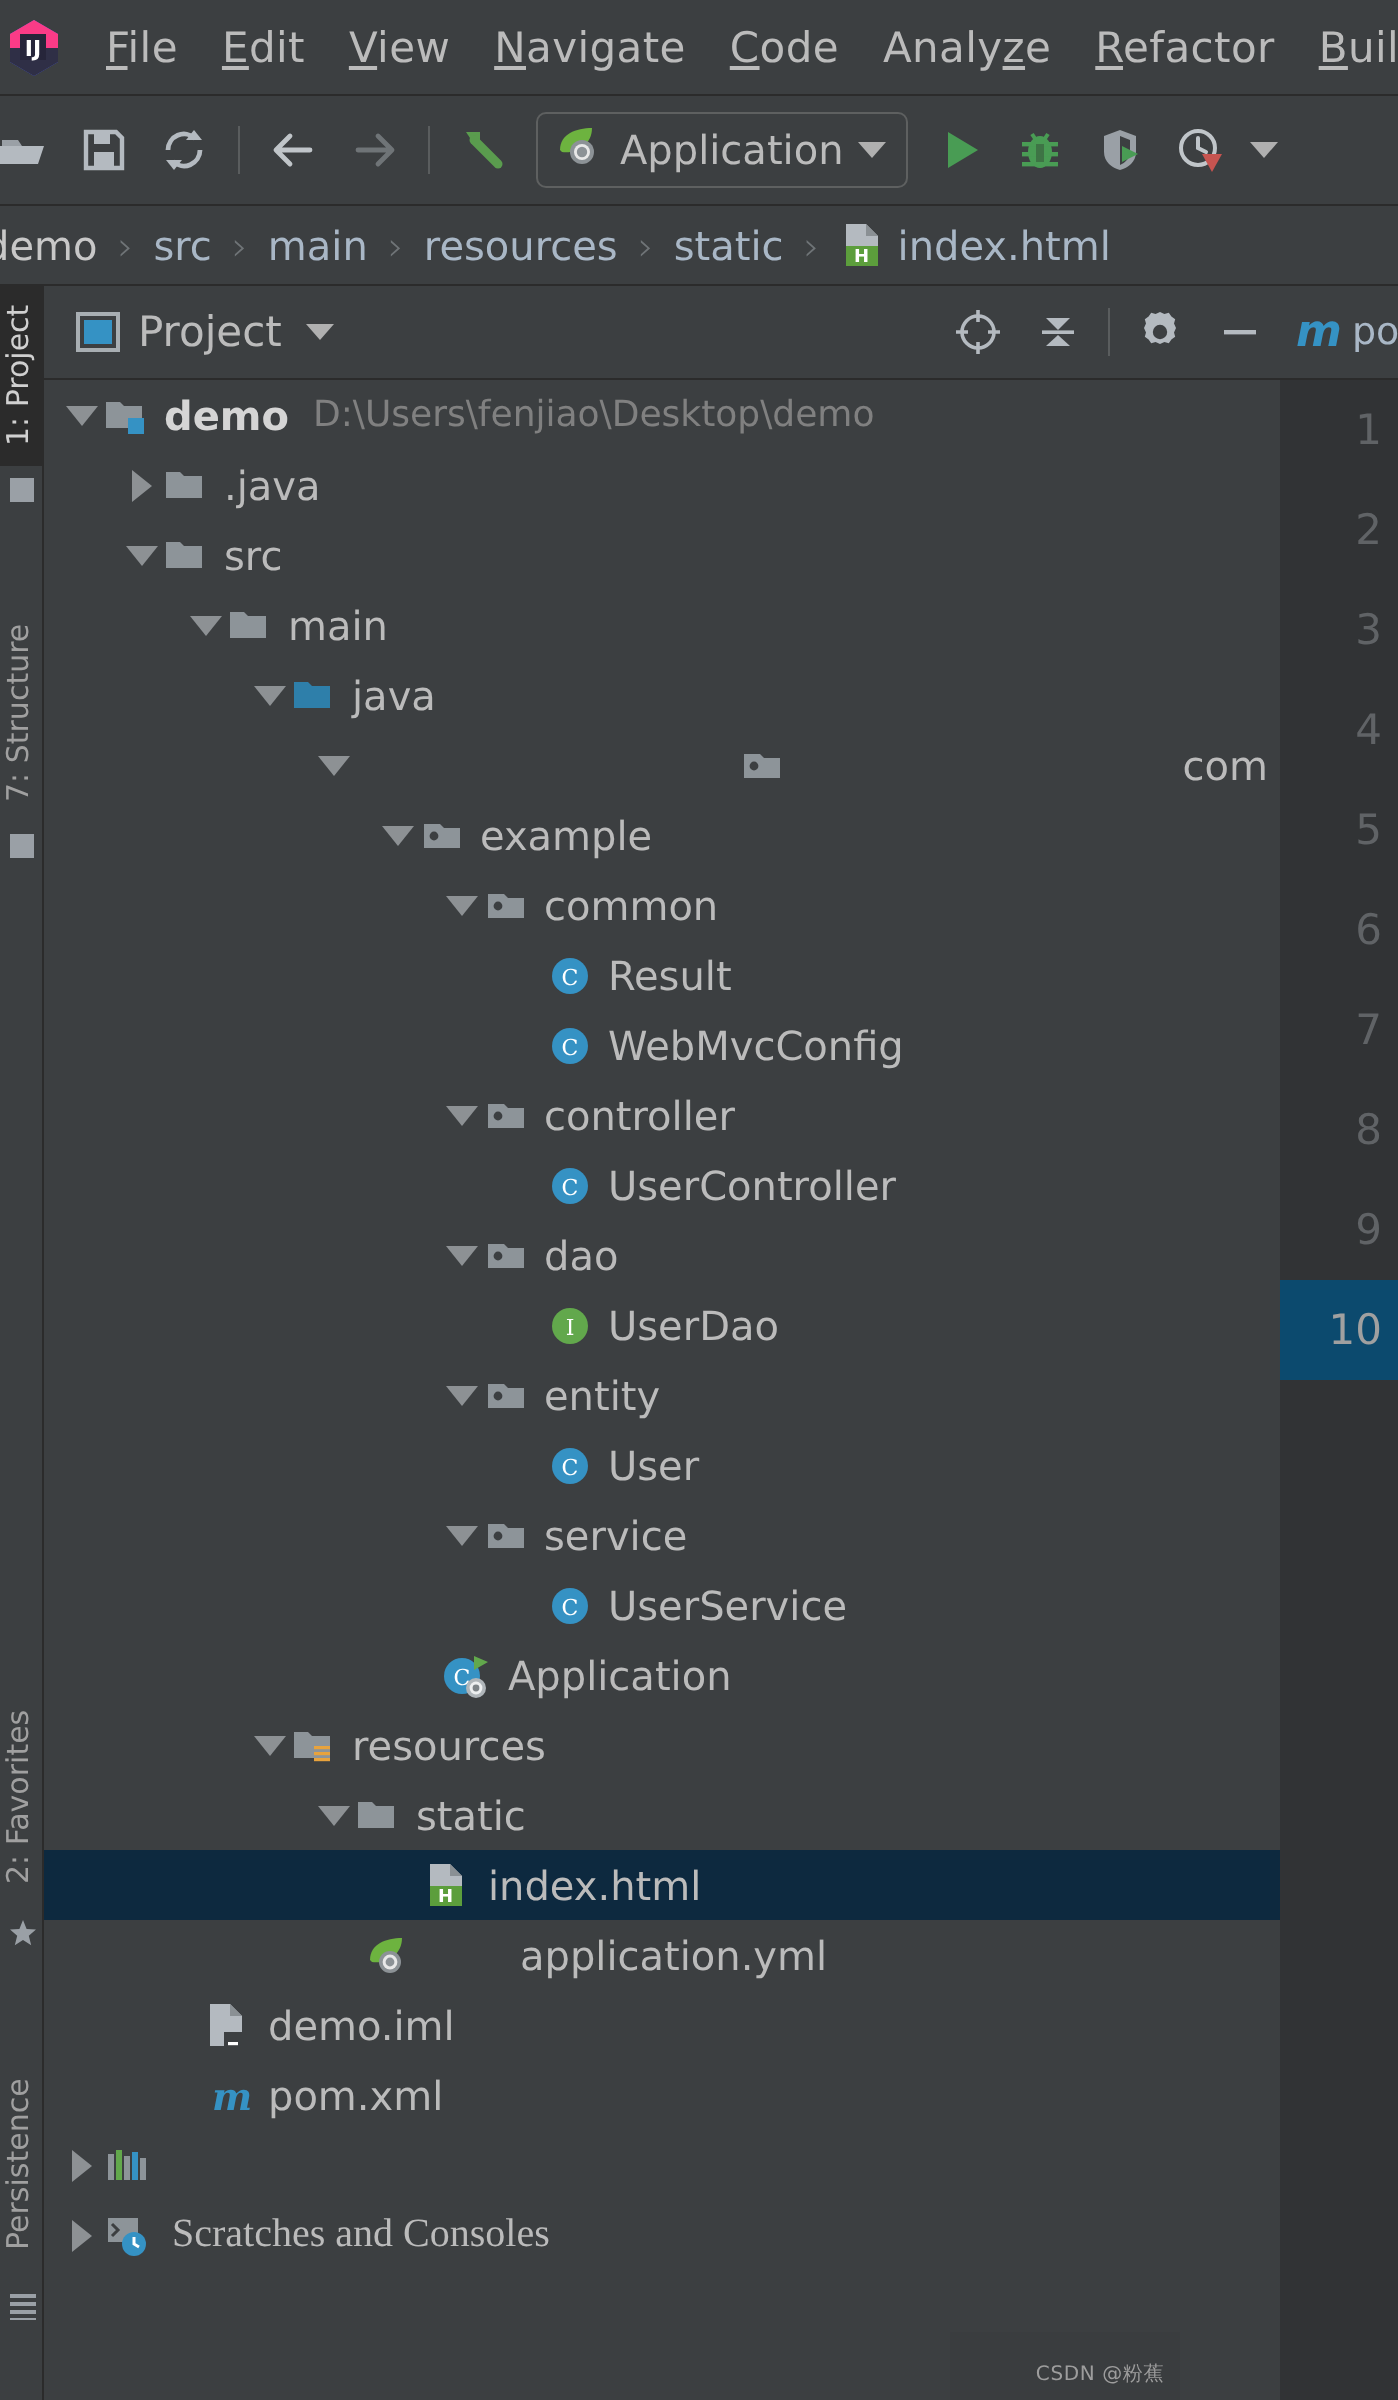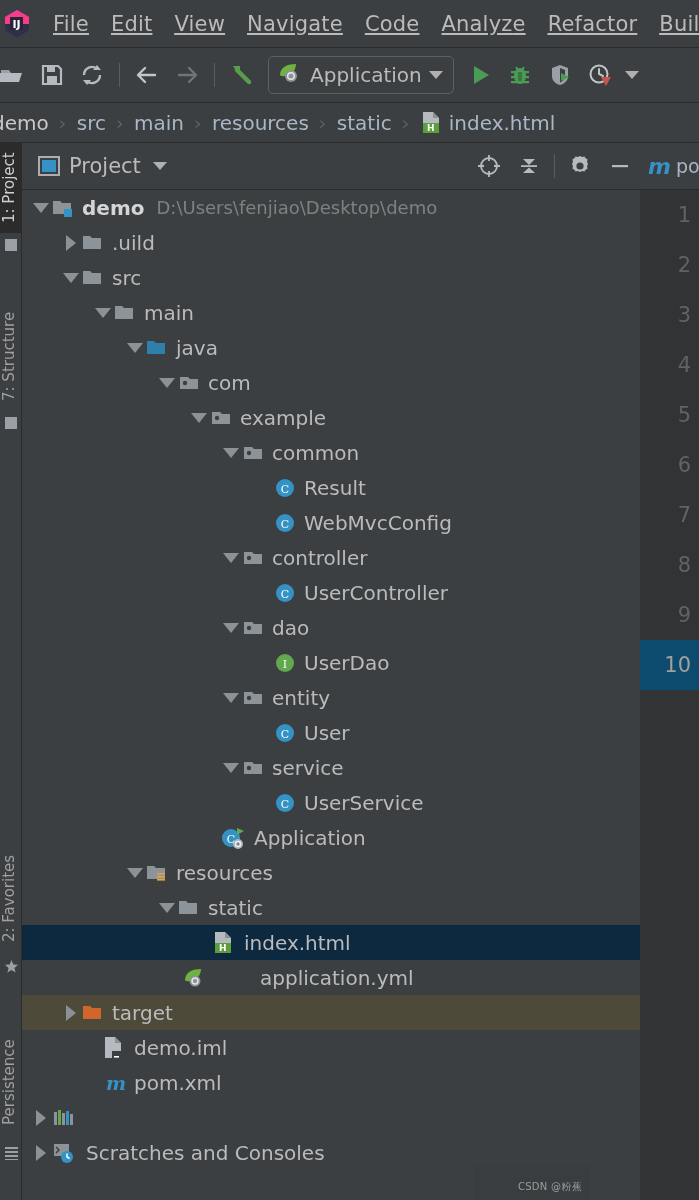--- a/index.html
+++ b/index.html
@@ -16,21 +16,21 @@
     position: absolute; top: 0; left: 0; width: 699px; height: 48px;
     background: #3c3f41; display: flex; align-items: center;
     border-bottom: 1px solid #2b2b2b;
   }
   .ij-logo {
     width: 30px; height: 30px; margin-left: 2px; margin-right: 10px;
     position: relative; flex: none;
   }
   .menu-item {
     color: #bbbbbb; font-size: 21px; padding: 0 11px; white-space: nowrap;
-    cursor: default; letter-spacing: 0.2px; text-decoration: underline;
+    cursor: default; letter-spacing: 0.2px;
   }
   .menu-item u { text-decoration: underline; text-underline-offset: 2px; }
 
   
   .toolbar {
     position: absolute; top: 48px; left: 0; width: 699px; height: 55px;
     background: #3c3f41; display: flex; align-items: center;
     border-bottom: 1px solid #2b2b2b;
   }
   .tb-btn {
@@ -361,21 +361,21 @@
 
     <div class="trow" style="padding-left:38px;">
       <span class="twist">
           <i class="tri-r"></i>
         </span>
       <span class="tico">
         <svg width="24" height="20" viewBox="0 0 24 20">
             <path d="M1 3 h7 l2 2 h9 v11 h-18 z" fill="#8d9499"></path>
           </svg>
       </span>
-      <span class="tlabel">.uild</span>
+      <span class="tlabel">.java</span>
     </div>
 
     <div class="trow" style="padding-left:38px;">
       <span class="twist">
           <i class="tri-d"></i>
         </span>
       <span class="tico">
         <svg width="24" height="20" viewBox="0 0 24 20">
             <path d="M1 3 h7 l2 2 h9 v11 h-18 z" fill="#8d9499"></path>
           </svg>
@@ -400,21 +400,21 @@
           <i class="tri-d"></i>
         </span>
       <span class="tico">
         <svg width="24" height="20" viewBox="0 0 24 20">
             <path d="M1 3 h7 l2 2 h9 v11 h-18 z" fill="#2e7faa"></path>
           </svg>
       </span>
       <span class="tlabel">java</span>
     </div>
 
-    <div class="trow" style="padding-left:134px;">
+    <div class="trow" style="padding-left:134px;justify-content:space-between;">
       <span class="twist">
           <i class="tri-d"></i>
         </span>
       <span class="tico">
         <svg width="24" height="20" viewBox="0 0 24 20">
           <path d="M2 4 h8 l2 2 h8 v10 h-18 z" fill="#8d9499"></path>
           <circle cx="7" cy="10" r="2.2" fill="#3c3f41"></circle>
         </svg>
       </span>
       <span class="tlabel">com</span>
@@ -616,31 +616,20 @@
         <svg width="28" height="22" viewBox="0 0 28 22">
           <path d="M3 13 C3 5 11 2 19 2 C19 10 12 15 4 14 Z" fill="#6db33f"></path>
           <circle cx="13" cy="14" r="5.5" fill="#8c9296"></circle>
           <circle cx="13" cy="14" r="3.7" fill="#e8e8e8"></circle>
           <circle cx="13" cy="14" r="2.2" fill="#8c9296"></circle>
         </svg>
       </span>
       <span class="tlabel">application.yml</span>
     </div>
 
-    <div class="trow excl" style="padding-left:38px;">
-      <span class="twist">
-          <i class="tri-r"></i>
-        </span>
-      <span class="tico">
-        <svg width="24" height="20" viewBox="0 0 24 20">
-            <path d="M1 3 h7 l2 2 h9 v11 h-18 z" fill="#d2652a"></path>
-          </svg>
-      </span>
-      <span class="tlabel">target</span>
-    </div>
 
     <div class="trow" style="padding-left:80px;">
       <span class="tico" style="width:28px;">
         <svg width="22" height="24" viewBox="0 0 22 24">
           <path d="M3 1 h10 l6 6 v15 h-16 z" fill="#b4bac0"></path>
           <path d="M13 1 v6 h6 z" fill="#8a9094"></path>
           <rect x="10" y="15" width="9" height="8" fill="#3c3f41"></rect>
           <rect x="12" y="20" width="5" height="1.6" fill="#ffffff"></rect>
         </svg>
       </span>
@@ -664,21 +653,21 @@
         <svg width="24" height="20" viewBox="0 0 24 20">
           <rect x="2" y="4" width="3" height="13" fill="#8d9499"></rect>
           <rect x="6" y="2" width="3" height="15" fill="#62a84c"></rect>
           <rect x="10" y="5" width="3" height="12" fill="#8d9499"></rect>
           <rect x="14" y="3" width="3" height="14" fill="#3592c4"></rect>
           <rect x="18" y="6" width="3" height="11" fill="#8d9499"></rect>
         </svg>
       </span>
     </div>
 
-    <div class="trow" style="padding-left:8px;">
+    <div class="trow" style="padding-left:8px;font-family:Liberation Serif, serif;">
       <span class="twist">
           <i class="tri-r"></i>
         </span>
       <span class="tico" style="width:30px;">
         <svg width="24" height="22" viewBox="0 0 24 22">
           <rect x="2" y="2" width="15" height="12" fill="#8d9499"></rect>
           <path d="M4 5 L7 8 L4 11" stroke="#3c3f41" stroke-width="1.5" fill="none"></path>
           <circle cx="15" cy="15" r="6" fill="#3592c4"></circle>
           <path d="M15 11.5 V15 L17.5 16.5" stroke="#ffffff" stroke-width="1.5" fill="none"></path>
         </svg>

